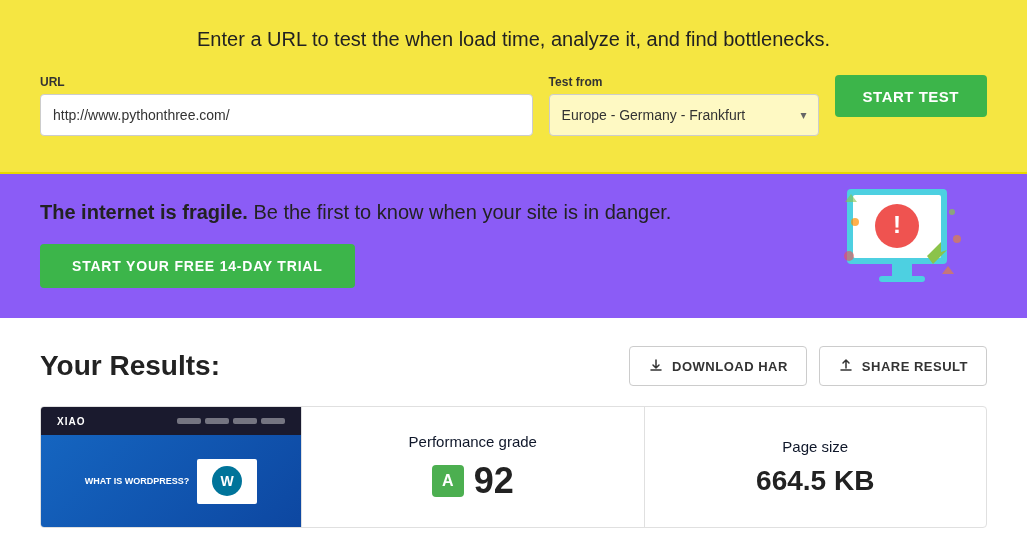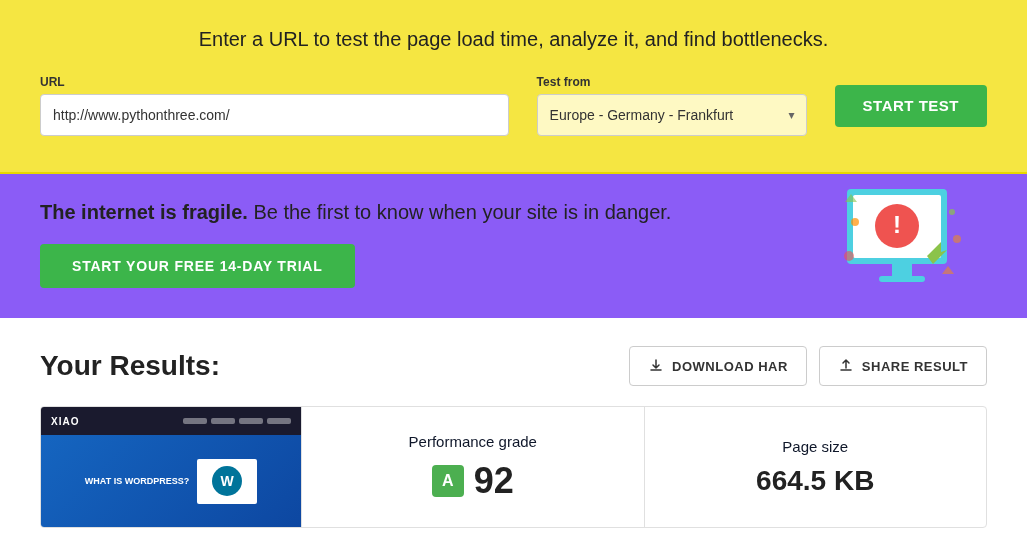--- a/index.html
+++ b/index.html
@@ -12,22 +12,22 @@
     }
     .tagline {
       text-align: center;
       font-size: 20px;
       color: #222;
       margin-bottom: 24px;
       font-weight: 400;
     }
     .input-row {
       display: flex;
-      align-items: center;
-      gap: 28px;
+      align-items: flex-start;
+      gap: 16px;
     }
     .input-group {
       display: flex;
       flex-direction: column;
       gap: 5px;
     }
     .input-group label {
       font-size: 12px;
       color: #333;
       font-weight: 600;
@@ -189,21 +189,21 @@
       height: 100%;
       display: flex;
       flex-direction: column;
     }
     
     .site-header-bar {
       background: #1a1a2e;
       height: 28px;
       display: flex;
       align-items: center;
-      padding: 0 10px;
+      padding: 0 16px;
       gap: 6px;
       text-align: center;
     }
     .site-logo-text {
       color: #fff;
       font-size: 10px;
       font-weight: 700;
       letter-spacing: 1px;
     }
     .site-nav-dots {
@@ -296,21 +296,21 @@
     .metric-unit {
       font-size: 28px;
       font-weight: 700;
       color: #222;
     }
   </style>
 </head>
 <body>
 
 <div class="top-section">
-  <p class="tagline">Enter a URL to test the page load time, analyze it, and find bottlenecks.</p>
+  <p class="tagline">Enter a URL to test the when load time, analyze it, and find bottlenecks.</p>
   <div class="input-row">
     <div class="input-group url-input-group">
       <label>URL</label>
       <input class="url-input" type="text" value="http://www.pythonthree.com/" style="">
     </div>
     <div class="input-group test-from-group">
       <label>Test from</label>
       <div class="select-wrapper">
         <select class="test-from-select">
         <option value="Europe - Germany - Frankfurt">Europe - Germany - Frankfurt</option><option value="USA - Washington DC">USA - Washington DC</option><option value="USA - California">USA - California</option><option value="Asia - Singapore">Asia - Singapore</option><option value="Australia - Sydney">Australia - Sydney</option></select>

